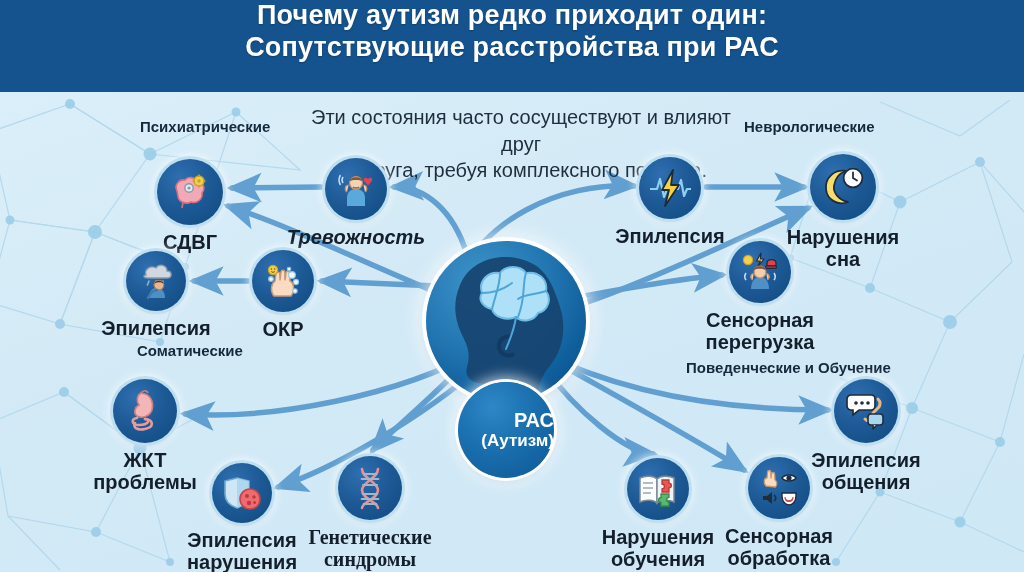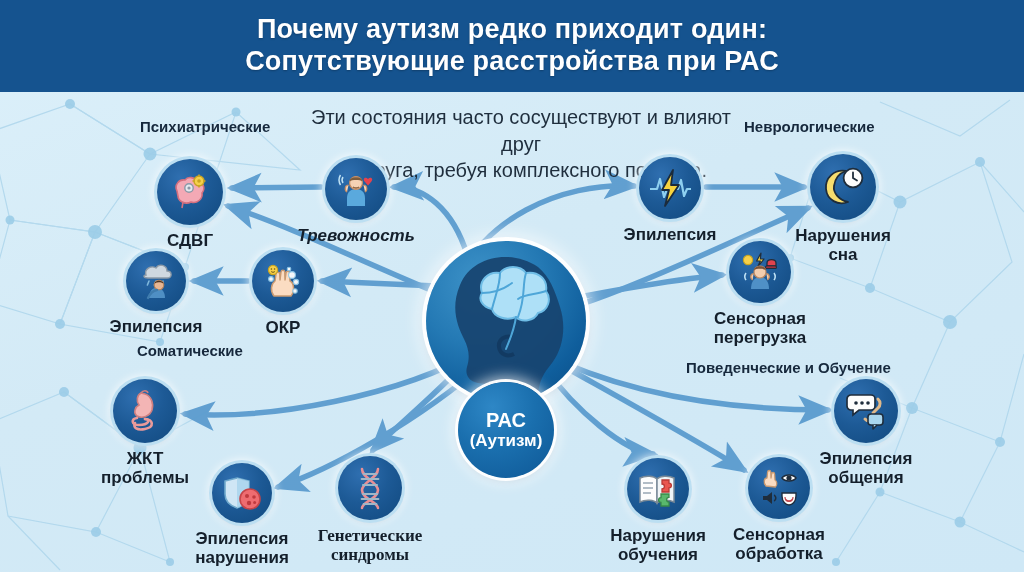--- a/index.html
+++ b/index.html
@@ -9,21 +9,21 @@
     font-family:"Liberation Sans","DejaVu Sans",sans-serif;
     background:#d8ecf7;
   }
   #stage{position:relative;width:1024px;height:572px;overflow:hidden;
          background:linear-gradient(160deg,#dcf0fa 0%,#d3eaf6 45%,#cfe8f6 100%);}
 
   
   #header{
     position:absolute;left:0;top:0;width:1024px;height:92px;
     background:#15538f;
-    display:flex;align-items:center;justify-content:center;
+    display:flex;align-items:flex-start;justify-content:center;
     z-index:40;
   }
   #header-title{
     color:#ffffff;font-size:27px;font-weight:bold;line-height:1.17;
     text-align:center;letter-spacing:.2px;white-space:pre-line;
     text-shadow:0 1px 2px rgba(0,0,0,.25);
   }
 
   
   #netbg{position:absolute;left:0;top:92px;width:1024px;height:480px;z-index:1;
@@ -53,40 +53,40 @@
     border-radius:50%;
     background:radial-gradient(circle at 35% 28%,#2f6fb0 0%,#1d5a96 46%,#11497f 100%);
     box-shadow:0 0 0 3px #bcdff2, 0 0 10px 3px rgba(255,255,255,.85),
                0 2px 5px rgba(10,50,90,.30);
     display:flex;align-items:center;justify-content:center;
     overflow:hidden;
   }
   .node .bubble svg{display:block;}
   .node .cap{
     position:absolute;left:50%;transform:translateX(-50%);
-    text-align:center;font-size:17px;font-weight:bold;color:#141f2b;
+    text-align:center;font-size:20px;font-weight:bold;color:#141f2b;
     line-height:1.12;white-space:pre-line;
   }
 
   
   #hub{position:absolute;left:426px;top:241px;width:160px;height:160px;z-index:30;}
   #hub .disc{
     position:absolute;inset:0;border-radius:50%;
     background:radial-gradient(circle at 34% 26%,#3e93c9 0%,#2479b4 40%,#0f5e9c 72%,#0a4a82 100%);
     box-shadow:0 0 0 4px rgba(255,255,255,.95),0 0 18px 6px rgba(255,255,255,.75),
                0 3px 10px rgba(8,50,92,.35);
     overflow:hidden;
   }
   #hub-badge{
     position:absolute;left:458px;top:382px;width:96px;height:96px;z-index:31;
     border-radius:50%;
     background:radial-gradient(circle at 36% 26%,#2e87c6 0%,#1a6fae 45%,#0e5795 100%);
     box-shadow:0 0 0 3px rgba(255,255,255,.95),0 0 14px 5px rgba(255,255,255,.7),
                0 2px 7px rgba(8,50,92,.3);
-    display:flex;flex-direction:column;align-items:center;justify-content:center;
+    display:flex;flex-direction:column;align-items:flex-end;justify-content:center;
     color:#fff;
   }
   #hub-badge .l1{font-size:20px;font-weight:bold;line-height:1.05;}
   #hub-badge .l2{font-size:17px;font-weight:bold;line-height:1.15;}
 </style>
 </head>
 <body>
 
 <div id="stage">
 

